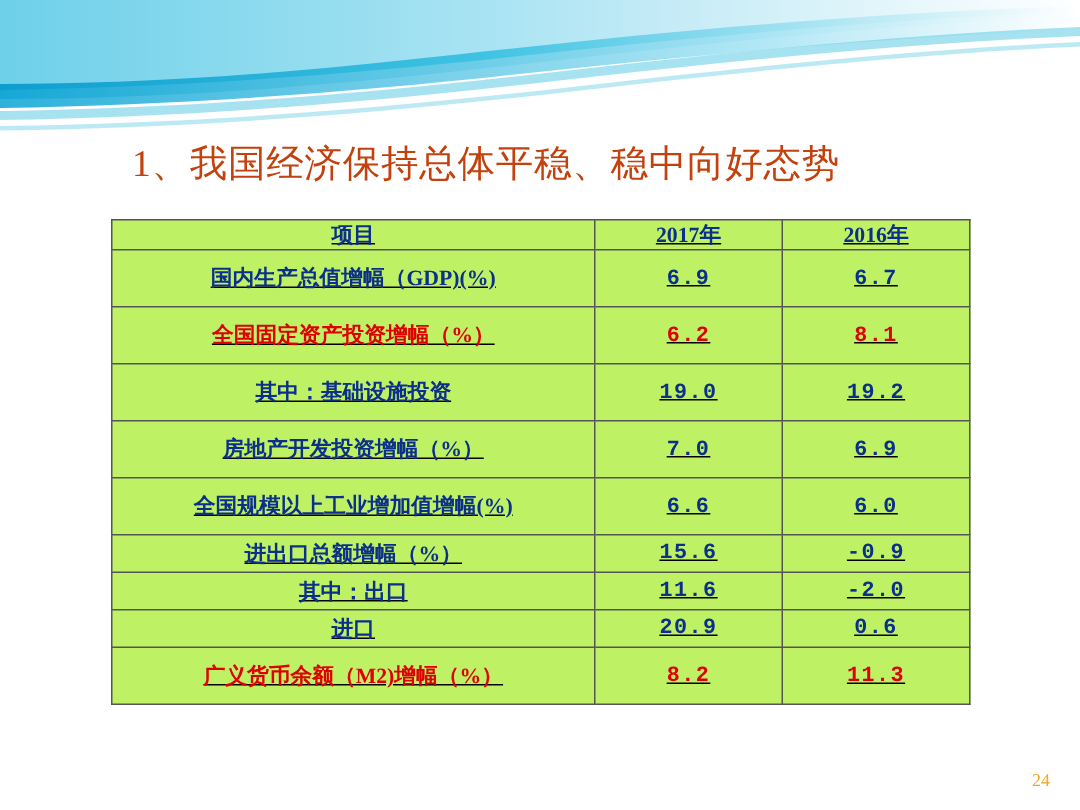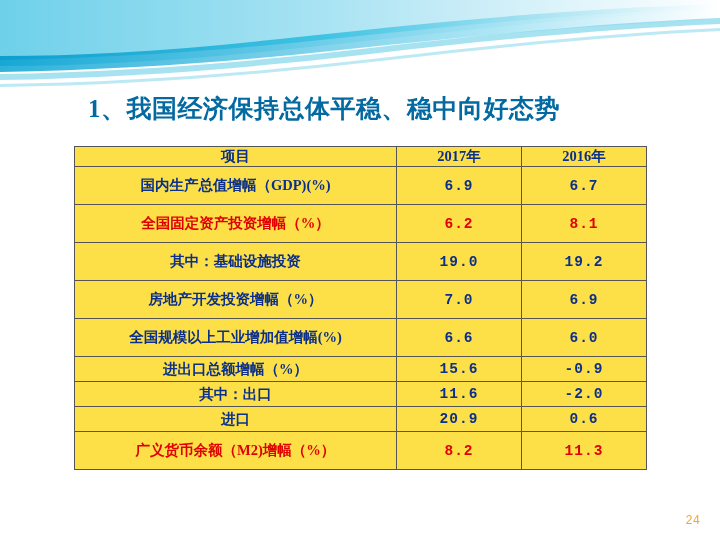--- a/index.html
+++ b/index.html
@@ -31,35 +31,36 @@
     display: block;
   }
   .title {
     position: absolute;
     top: 92px;
     left: 0;
     width: 648px;
     text-align: center;
     font-family: "Liberation Serif", serif;
     font-size: 25px;
-    font-weight: bold;
-    color: #0369a1;
+    font-weight: normal;
+    color: #c2410c;
     letter-spacing: 0.5px;
   }
   .table-wrap {
     position: absolute;
     top: 146px;
     left: 74px;
     width: 572px;
   }
   table {
     border-collapse: collapse;
     width: 100%;
     table-layout: fixed;
-    background: #fde047;
+    background: #bef264;
+    text-decoration: underline;
   }
   table, td, th {
     border: 1px solid #555555;
   }
   td, th {
     text-align: center;
     vertical-align: middle;
     font-family: "Liberation Serif", serif;
     font-size: 14.5px;
     font-weight: bold;
@@ -74,21 +75,21 @@
   td.num {
     font-family: "Liberation Mono", monospace;
     font-size: 14.5px;
     letter-spacing: 1px;
   }
   td.red, th.red { color: #e00000; }
   .pagenum {
     position: absolute;
     right: 20px;
     bottom: 12px;
-    font-family: Liberation Mono, monospace;
+    font-family: Liberation Serif, serif;
     font-size: 12px;
     color: #f5a623;
     margin-left: 47px;
   }
 </style>
 </head>
 <body>
 
 <div class="slide">
 

